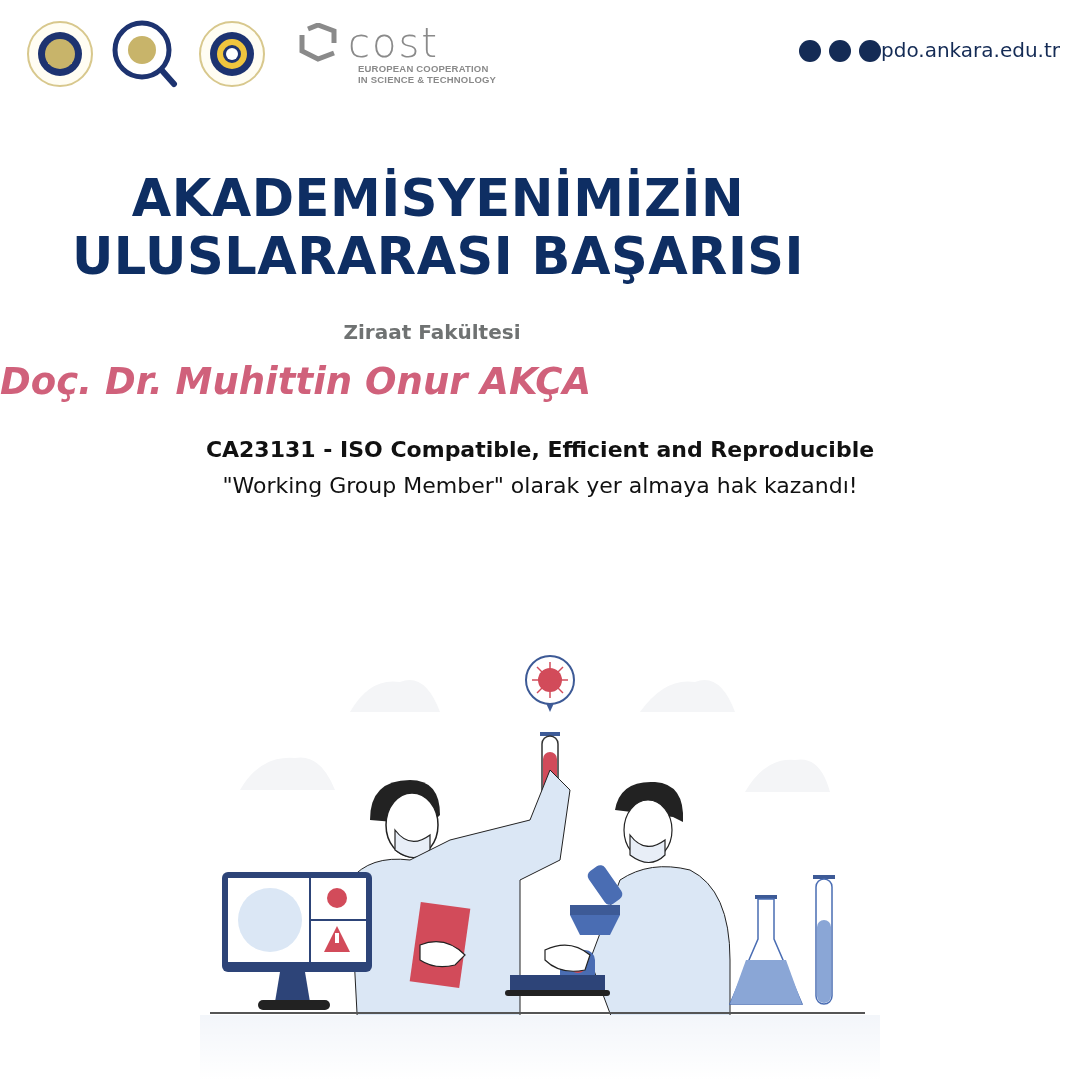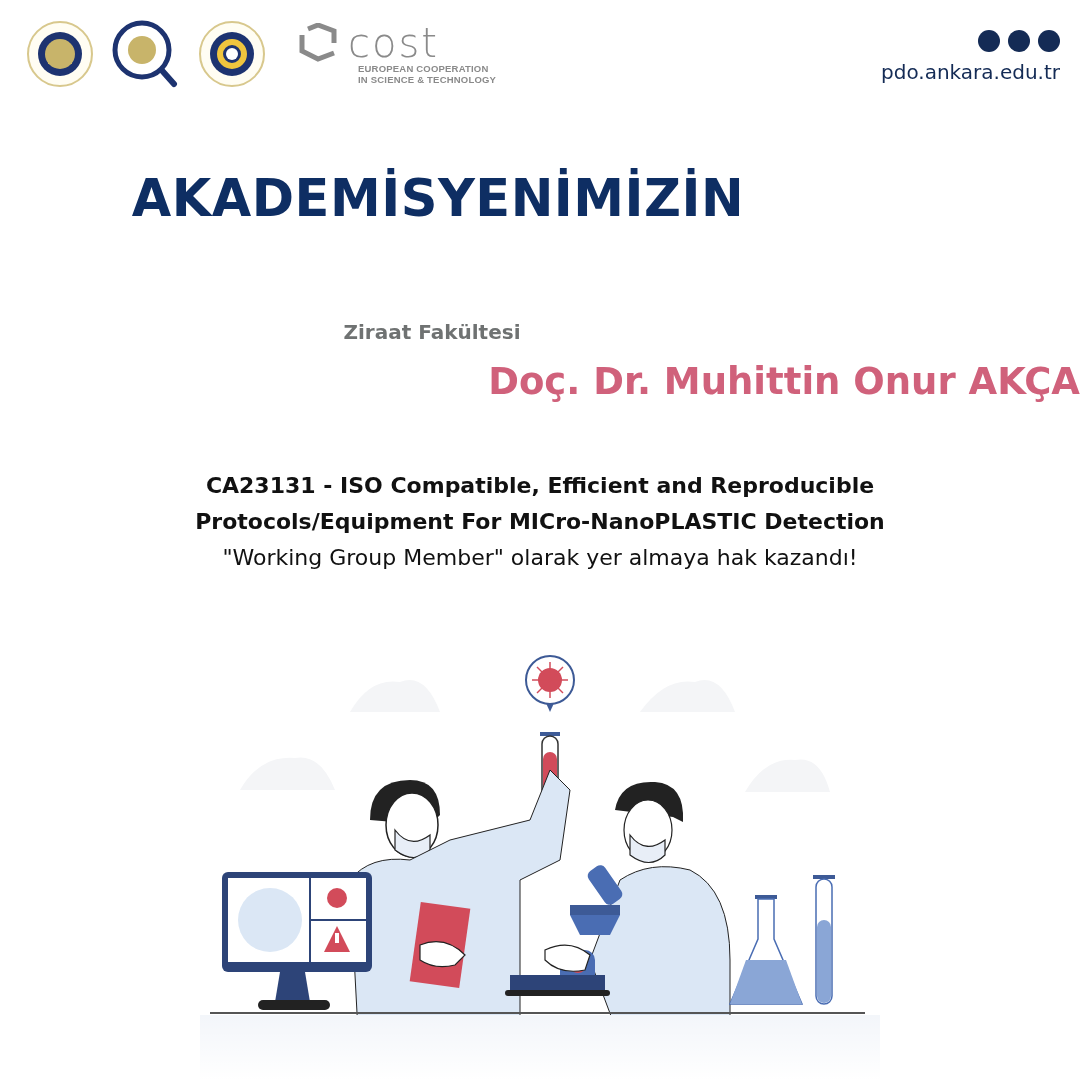--- a/index.html
+++ b/index.html
@@ -6,29 +6,29 @@
     html, body { width: 1080px; height: 1080px; background: #ffffff; overflow: hidden; }
     body { position: relative; font-family: "Liberation Sans", sans-serif; }
 
     .logos { position: absolute; top: 20px; left: 26px; display: flex; align-items: center; gap: 18px; }
     .seal { width: 68px; height: 68px; }
     .cost { display: flex; flex-direction: column; margin-left: 10px; }
     .cost-top { display: flex; align-items: center; gap: 6px; }
     .cost-word { font-family: "DejaVu Sans", sans-serif; font-size: 40px; font-weight: 300; color: #8a8a8a; letter-spacing: 2px; line-height: 36px; }
     .cost-sub { font-size: 9.5px; color: #8a8a8a; font-weight: bold; line-height: 11px; margin-left: 56px; letter-spacing: 0.2px; padding-left: 8px; }
 
-    .topright { position: absolute; top: 30px; right: 20px; display: flex; flex-direction: column; align-items: flex-end; }
+    .topright { position: absolute; top: 30px; right: 20px; display: flex; flex-direction: row; align-items: flex-end; }
     .dots { display: flex; gap: 8px; margin-right: 0px; }
     .dot { width: 22px; height: 22px; border-radius: 50%; background: #142b55; }
     .site { margin-top: 8px; font-family: "DejaVu Sans", sans-serif; font-size: 20px; color: #142b55; }
 
     .title { position: absolute; top: 170px; left: 0; width: 876px; text-align: center; color: #0e2e63; font-family: "DejaVu Sans", sans-serif; font-weight: bold; font-size: 51px; line-height: 58px; letter-spacing: 0.5px; }
     .faculty { position: absolute; top: 320px; width: 864px; text-align: center; color: #6f7272; font-family: "DejaVu Sans", sans-serif; font-weight: bold; font-size: 20px; }
-    .person { position: absolute; top: 360px; width: 1080px; text-align: right; color: #d0617b; font-family: "DejaVu Sans", sans-serif; font-weight: bold; font-size: 37px; }
-    .desc { position: absolute; top: 468px; width: 1080px; text-align: center; color: #111; font-family: "DejaVu Sans", sans-serif; font-size: 22px; line-height: 36px; }
+    .person { position: absolute; top: 360px; width: 1080px; text-align: left; color: #d0617b; font-family: "DejaVu Sans", sans-serif; font-weight: bold; font-size: 37px; font-style: italic; }
+    .desc { position: absolute; top: 432px; width: 1080px; text-align: center; color: #111; font-family: "DejaVu Sans", sans-serif; font-size: 22px; line-height: 36px; }
     .desc .b { font-weight: bold; display: block; }
     .desc .n { display: block; }
 
     .illus { position: absolute; left: 200px; top: 640px; width: 680px; height: 440px; }
   </style>
 </head>
 <body>
 
 <div class="logos">
   <svg class="seal" viewBox="0 0 68 68">
@@ -65,28 +65,28 @@
   <div class="dots">
     <div class="dot"></div>
       <div class="dot"></div>
       <div class="dot"></div>
   </div>
   <div class="site">pdo.ankara.edu.tr</div>
 </div>
 
 <div class="title">
   <div>AKADEMİSYENİMİZİN</div>
+  <div>ULUSLARARASI BAŞARISI</div>
 </div>
 
 <div class="faculty">Ziraat Fakültesi</div>
 <div class="person">Doç. Dr. Muhittin Onur AKÇA</div>
 
 <div class="desc">
   <span class="b">CA23131 - ISO Compatible, Efficient and Reproducible</span>
-  <span class="b">Protocols/Equipment For MICro-NanoPLASTIC Detection</span>
   <span class="n">"Working Group Member" olarak yer almaya hak kazandı!</span>
 </div>
 
 <svg class="illus" viewBox="0 0 680 440">
   <defs>
     <linearGradient id="fade" x1="0" y1="0" x2="0" y2="1">
       <stop offset="0" stop-color="#ffffff" stop-opacity="0.3"></stop>
       <stop offset="1" stop-color="#ffffff" stop-opacity="1"></stop>
     </linearGradient>
   </defs>

